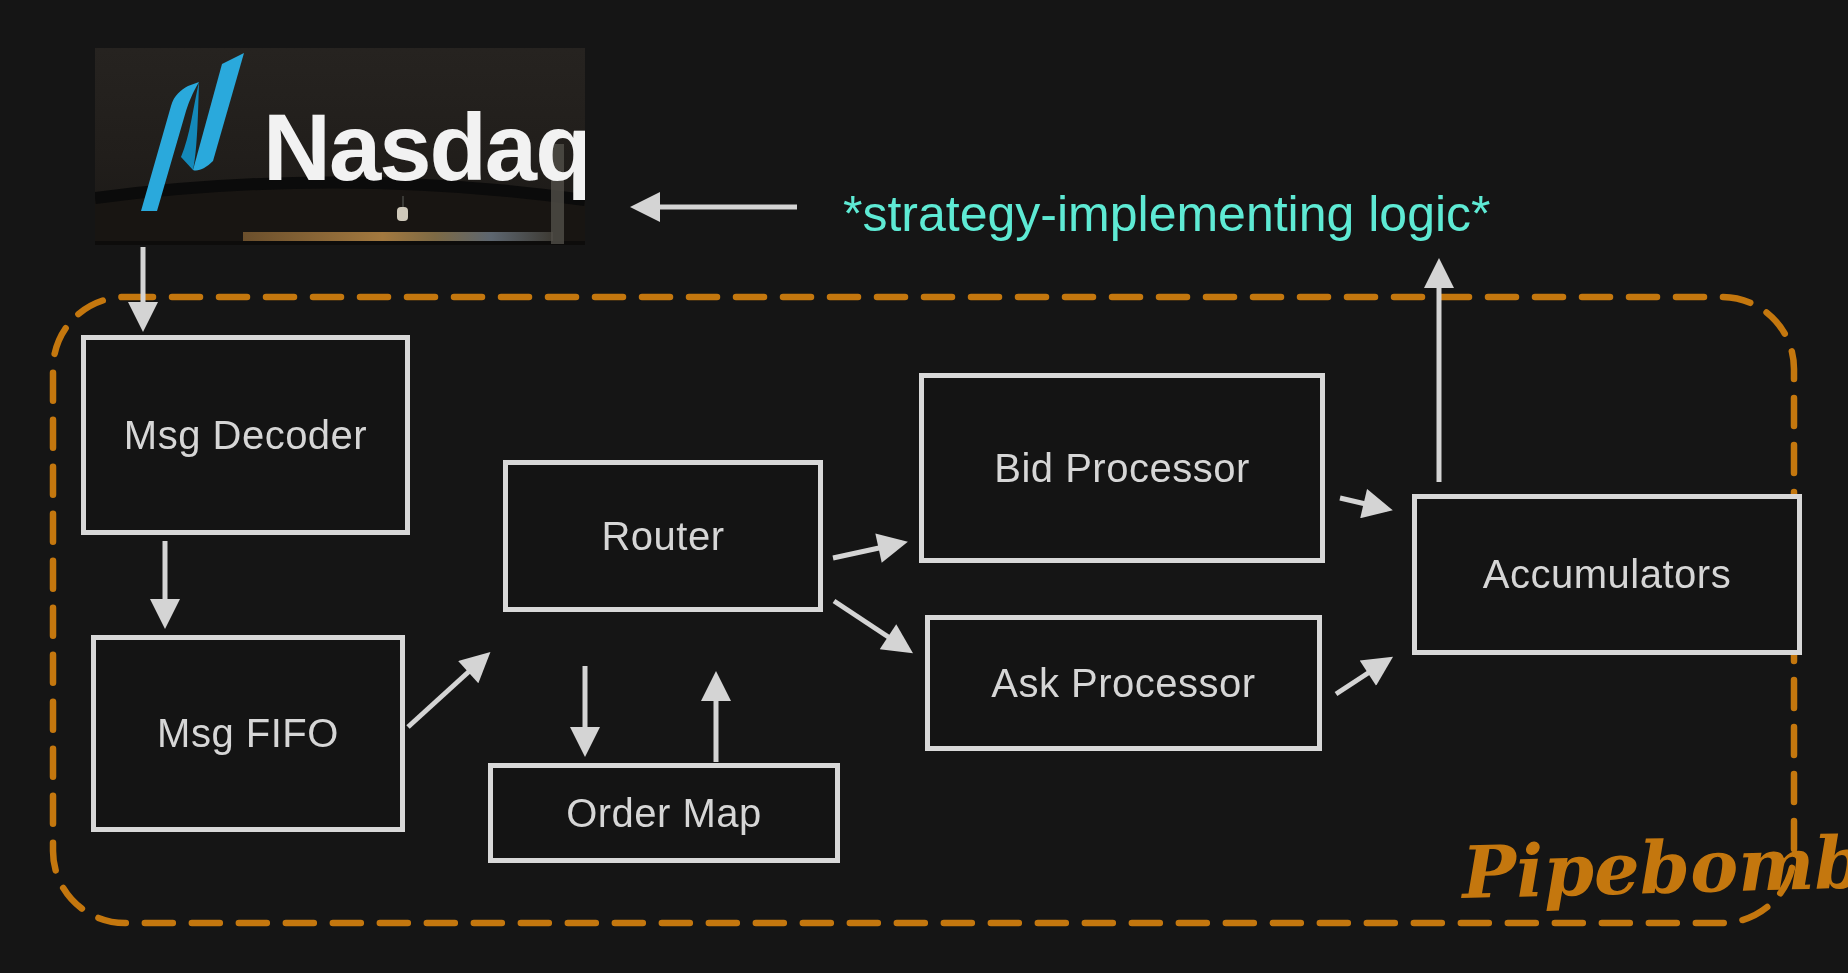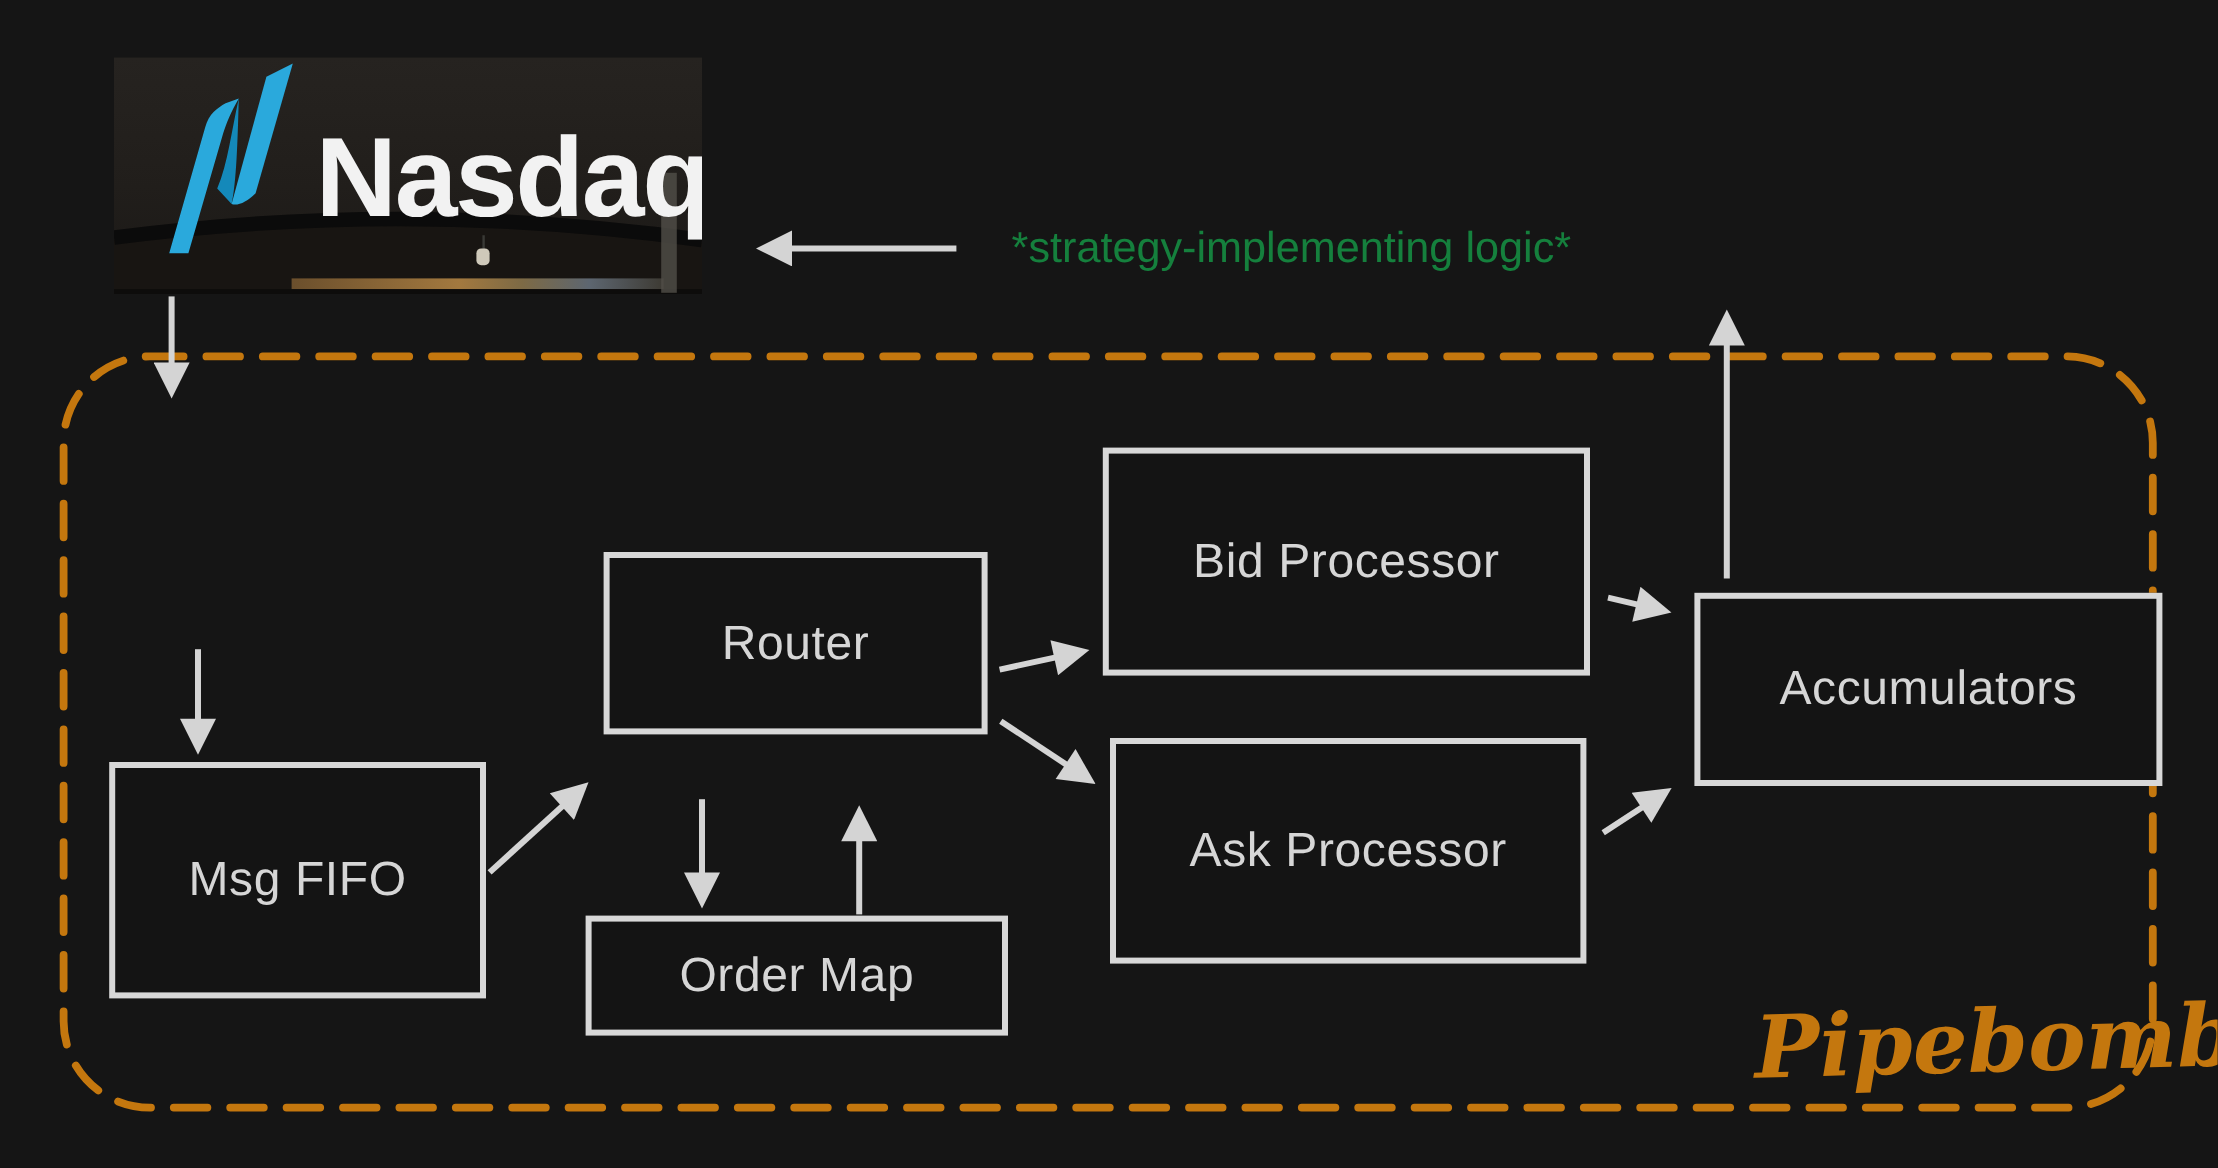--- a/index.html
+++ b/index.html
@@ -39,21 +39,21 @@
     text-align:right;
   }
   .photo svg{position:absolute;left:0;top:0}
   .brand{
     position:absolute;left:168px;top:46px;
     font-size:94px;font-weight:bold;color:var(--nasdaq-white);
     letter-spacing:-2px;
   }
   .strategy-label{
     position:absolute;left:843px;top:185px;
-    font-size:36px;color:#15803d;white-space:nowrap;
+    font-size:50px;color:#5eead4;white-space:nowrap;
   }
   .pipebomb-label{
     position:absolute;left:1462px;top:826px;width:310px;
     font-size:72px;font-weight:bold;font-style:italic;
     font-family:"DejaVu Serif",serif;
     color:var(--accent-orange);
     transform:rotate(-1.5deg);
     text-align:right;white-space:nowrap;
   }
 </style>
@@ -109,33 +109,36 @@
 
       <g>
         <path d="M104 34 C98 60 95 88 86 109 L98 122 C102 104 103 70 104 34 Z" fill="#1489ba"></path>
         <path d="M46 163 L76 58 C79 47 86 42 93 38 L104 34 C97 46 94 54 91 63 L62 163 Z" fill="#2aa9dc"></path>
         <path d="M98 122 L127 16 L149 5 L118 113 C111 120 103 124 98 122 Z" fill="#2aa9dc"></path>
       </g>
     </svg>
     <span class="brand">Nasdaq</span>
   </div>
 
+  <div class="node" style="left:81px;top:335px;width:329px;height:200px">
+    <span>Msg Decoder</span>
+  </div>
   <div class="node" style="left:91px;top:635px;width:314px;height:197px">
     <span>Msg FIFO</span>
   </div>
   <div class="node" style="left:503px;top:460px;width:320px;height:152px">
     <span>Router</span>
   </div>
   <div class="node" style="left:488px;top:763px;width:352px;height:100px">
     <span>Order Map</span>
   </div>
   <div class="node" style="left:919px;top:373px;width:406px;height:190px">
     <span>Bid Processor</span>
   </div>
-  <div class="node" style="left:925px;top:615px;width:397px;height:188px">
+  <div class="node" style="left:925px;top:615px;width:397px;height:136px">
     <span>Ask Processor</span>
   </div>
   <div class="node" style="left:1412px;top:494px;width:390px;height:161px">
     <span>Accumulators</span>
   </div>
 
   <div class="strategy-label">*strategy-implementing logic*</div>
   <div class="pipebomb-label">Pipebomb</div>
 
 </div>

